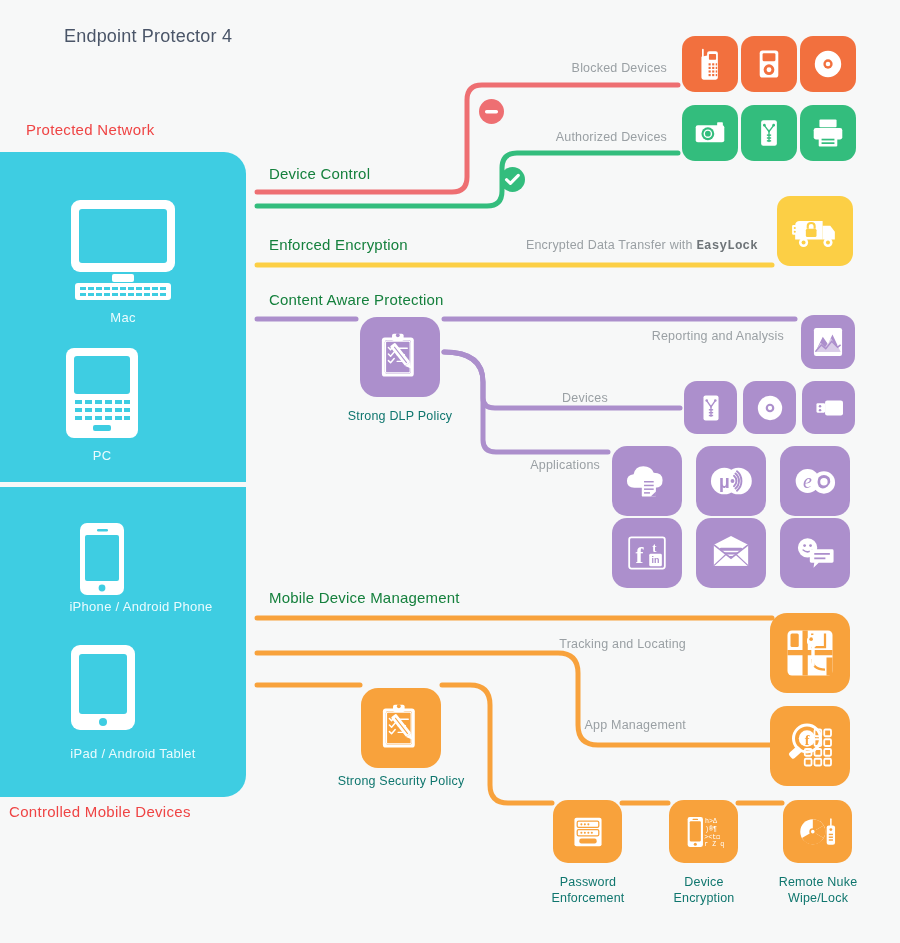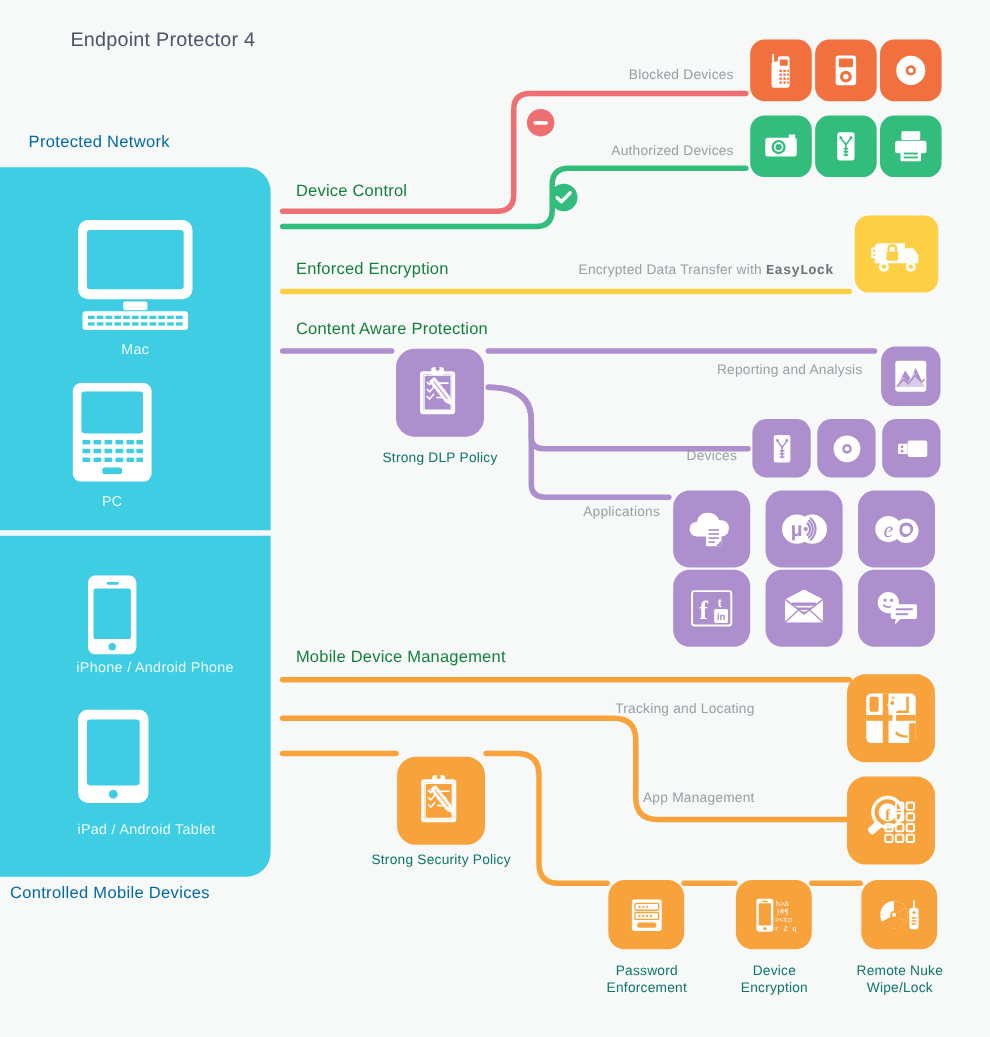--- a/index.html
+++ b/index.html
@@ -11,21 +11,21 @@
     -webkit-font-smoothing:antialiased;
   }
   #stage{position:absolute;left:0;top:0;width:900px;height:943px;}
   .abs{position:absolute;}
 
   
   .title{
     left:64px;top:26px;font-size:18px;color:#4A5568;letter-spacing:.2px;
   }
   .zone-label{
-    font-size:15px;color:#0369a1;letter-spacing:.3px;
+    font-size:15px;color:#ef4444;letter-spacing:.3px;
   }
   .zone-label.protected{left:26px;top:121px;}
   .zone-label.mobile{left:9px;top:803px;}
 
   .section-head{
     font-size:15px;color:#15803d;letter-spacing:.2px;
   }
   .branch-label{
     font-size:12.5px;color:#9AA0A4;letter-spacing:.2px;text-align:right;
   }
@@ -327,21 +327,21 @@
   <div class="abs branch-label" style="left:520px;top:329px;width:264px;">Reporting and Analysis</div>
   <div class="abs tile purple" style="left:801px;top:315px;width:54px;height:54px;">
     <svg viewBox="0 0 54 54" width="40" height="40">
       <rect x="8" y="8" width="38" height="38" rx="3" fill="#fff"></rect>
       <path d="M10 40 L20 20 L27 30 L33 17 L44 40 Z" fill="#AC8FCC"></path>
       <path d="M10 40 L17 28 L23 34 L31 22 L38 33 L44 27 L44 40 Z" fill="#fff" opacity=".55"></path>
       <path d="M10 40 L18 31 L24 36 L32 26 L40 34 L44 31" fill="none" stroke="#AC8FCC" stroke-width="2"></path>
     </svg>
   </div>
 
-  <div class="abs branch-label" style="left:500px;top:407px;width:170px;">Devices</div>
+  <div class="abs branch-label" style="left:500px;top:391px;width:170px;text-align:center;">Devices</div>
   <div class="abs tile purple" style="left:684px;top:381px;width:53px;height:53px;">
     <svg viewBox="0 0 53 53" width="38" height="38" fill="#fff">
       <rect x="16" y="9" width="21" height="35" rx="3"></rect>
       <g stroke="#AC8FCC" stroke-width="1.9" fill="none" stroke-linecap="round">
         <path d="M26.5 23 L26.5 38"></path>
           <path d="M26.5 25 L21 17"></path>
           <path d="M26.5 25 L32 17"></path>
       </g>
       <g fill="#AC8FCC">
         <circle cx="20.5" cy="16" r="1.8"></circle>

